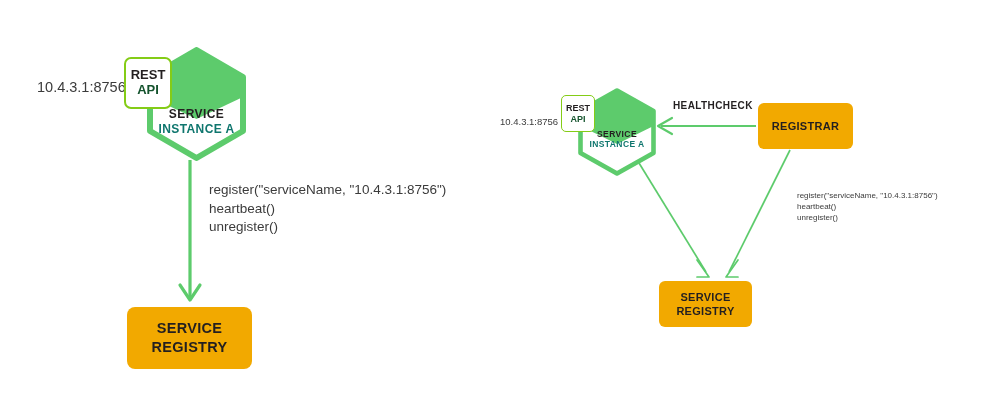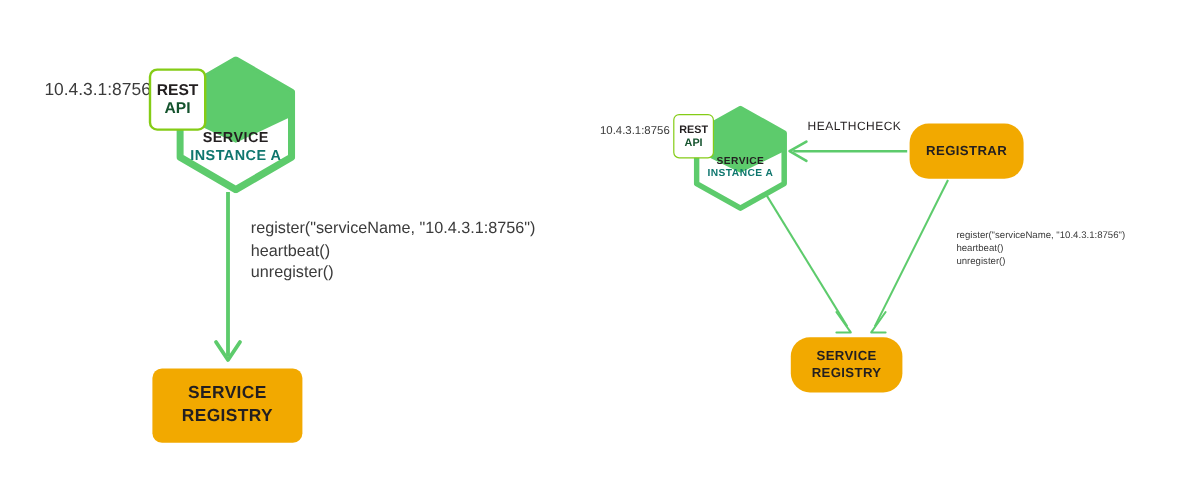--- a/index.html
+++ b/index.html
@@ -41,21 +41,21 @@
     display: flex;
     flex-direction: column;
     align-items: center;
     justify-content: center;
     color: #231f20;
     font-weight: bold;
     text-align: center;
     letter-spacing: 0.3px;
     line-height: 1.28;
   }
-  .orange-box.small { border-radius: 16px; }
+  .orange-box.small { border-radius: 6px; }
 
   
   .rest-chip {
     background: #ffffff;
     border: 2px solid #84cc16;
     border-radius: 7px;
     display: flex;
     flex-direction: column;
     align-items: center;
     justify-content: center;
@@ -71,31 +71,31 @@
     position: absolute;
     text-align: center;
     line-height: 1.22;
     z-index: 5;
     pointer-events: none;
   }
   .hex-label .t1 { color: #231f20; font-weight: bold; letter-spacing: 0.4px; }
   .hex-label .t2 { color: #0f766e; font-weight: bold; letter-spacing: 0.4px; }
 
   
-  .ip-label { position: absolute; color: #3b3b3b; white-space: nowrap; }
+  .ip-label { position: absolute; color: #3b3b3b; white-space: nowrap; margin-top: 12px; }
   .call-list {
     position: absolute;
     color: #3b3b3b;
     white-space: pre;
     line-height: 1.38;
   }
   .edge-label {
     position: absolute;
     color: #231f20;
-    font-weight: normal;
+    font-weight: bold;
     letter-spacing: 0.4px;
     white-space: nowrap;
   }
 
   
   #left-hex-wrap   { left: 147px; top: 47px;  width: 99px;  height: 114px; }
   #left-rest-chip  { left: 124px; top: 57px;  width: 48px;  height: 52px;  font-size: 13px; }
   #left-hex-label  { left: 147px; top: 107px; width: 99px;  font-size: 12px; }
   #left-ip         { left: 37px;  top: 67px;  font-size: 14.5px; }
   #left-calls      { left: 209px; top: 181px; font-size: 13.5px; }

